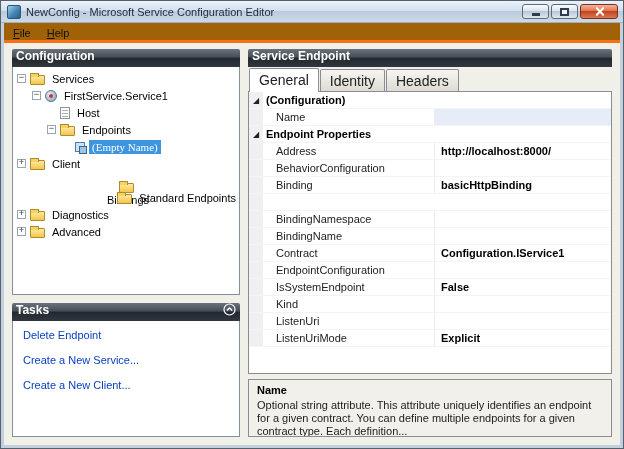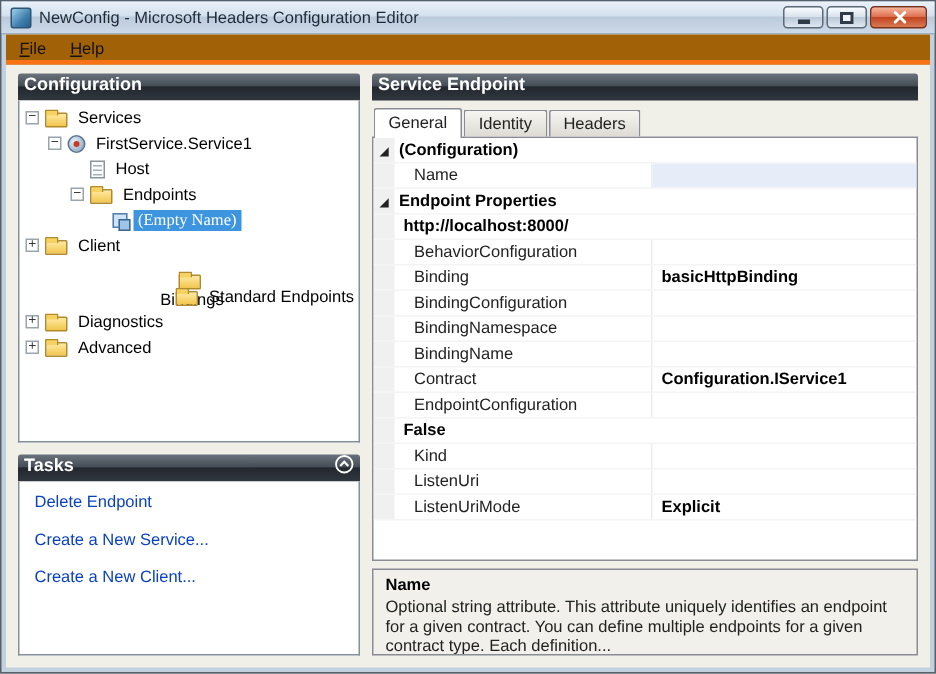--- a/index.html
+++ b/index.html
@@ -144,21 +144,21 @@
     cursor:pointer; text-decoration:none;
   }
 
   
   .right-col{ flex:1; display:flex; flex-direction:column; min-height:0; }
   .tabstrip{
     flex:none; display:flex; align-items:flex-end; height:21px; margin-top:3px;
     padding-left:1px; position:relative; z-index:2;
   }
   .tab{
-    font-size:11px; padding:3px 9px 2px; margin-right:1px;
+    font-size:14px; padding:3px 9px 2px; margin-right:1px;
     border:1px solid #898c95; border-bottom:none; border-radius:2px 2px 0 0;
     background:linear-gradient(#f6f5f1,#dddbd3);
     color:#222; cursor:default;
   }
   .tab.active{
     background:#fff; padding-bottom:4px; margin-bottom:-1px; position:relative;
   }
   .grid-box{
     flex:1; background:#fff; border:1px solid #898c95; overflow:hidden; min-height:0;
   }
@@ -194,21 +194,21 @@
   .help-title{ font-size:11px; font-weight:bold; color:#000; margin-bottom:3px; }
   .help-text{ font-size:11px; line-height:13px; color:#222; }
 </style>
 </head>
 <body>
 
 <div class="window">
 
   <div class="titlebar">
     <span class="app-icon"></span>
-    <span class="title-text">NewConfig - Microsoft Headers Configuration Editor</span>
+    <span class="title-text">NewConfig - Microsoft Service Configuration Editor</span>
     <span class="winbtn minmax">
       <span class="glyph-min"></span>
     </span>
     <span class="winbtn minmax">
       <span class="glyph-max"></span>
     </span>
     <span class="winbtn close">
       <span class="glyph-close"></span>
     </span>
   </div>
@@ -312,35 +312,35 @@
               <span class="g-gutter"></span>
               <span class="g-label">Name</span>
               <span class="g-value hl"></span>
             </div>
             <div class="grid-cat">
               <span class="g-gutter">◢</span>
               <span class="g-label">Endpoint Properties</span>
             </div>
             <div class="grid-row">
               <span class="g-gutter"></span>
+              <span class="g-label">Address</span>
               <span class="g-value bold">http://localhost:8000/</span>
             </div>
             <div class="grid-row">
               <span class="g-gutter"></span>
               <span class="g-label">BehaviorConfiguration</span>
               <span class="g-value"></span>
             </div>
             <div class="grid-row">
               <span class="g-gutter"></span>
               <span class="g-label">Binding</span>
               <span class="g-value bold">basicHttpBinding</span>
             </div>
             <div class="grid-row">
               <span class="g-gutter"></span>
-              <span class="g-label">BindingConfiguration</span>
               <span class="g-value"></span>
             </div>
             <div class="grid-row">
               <span class="g-gutter"></span>
               <span class="g-label">BindingNamespace</span>
               <span class="g-value"></span>
             </div>
             <div class="grid-row">
               <span class="g-gutter"></span>
               <span class="g-label">BindingName</span>
@@ -351,20 +351,21 @@
               <span class="g-label">Contract</span>
               <span class="g-value bold">Configuration.IService1</span>
             </div>
             <div class="grid-row">
               <span class="g-gutter"></span>
               <span class="g-label">EndpointConfiguration</span>
               <span class="g-value"></span>
             </div>
             <div class="grid-row">
               <span class="g-gutter"></span>
+              <span class="g-label">IsSystemEndpoint</span>
               <span class="g-value bold">False</span>
             </div>
             <div class="grid-row">
               <span class="g-gutter"></span>
               <span class="g-label">Kind</span>
               <span class="g-value"></span>
             </div>
             <div class="grid-row">
               <span class="g-gutter"></span>
               <span class="g-label">ListenUri</span>

